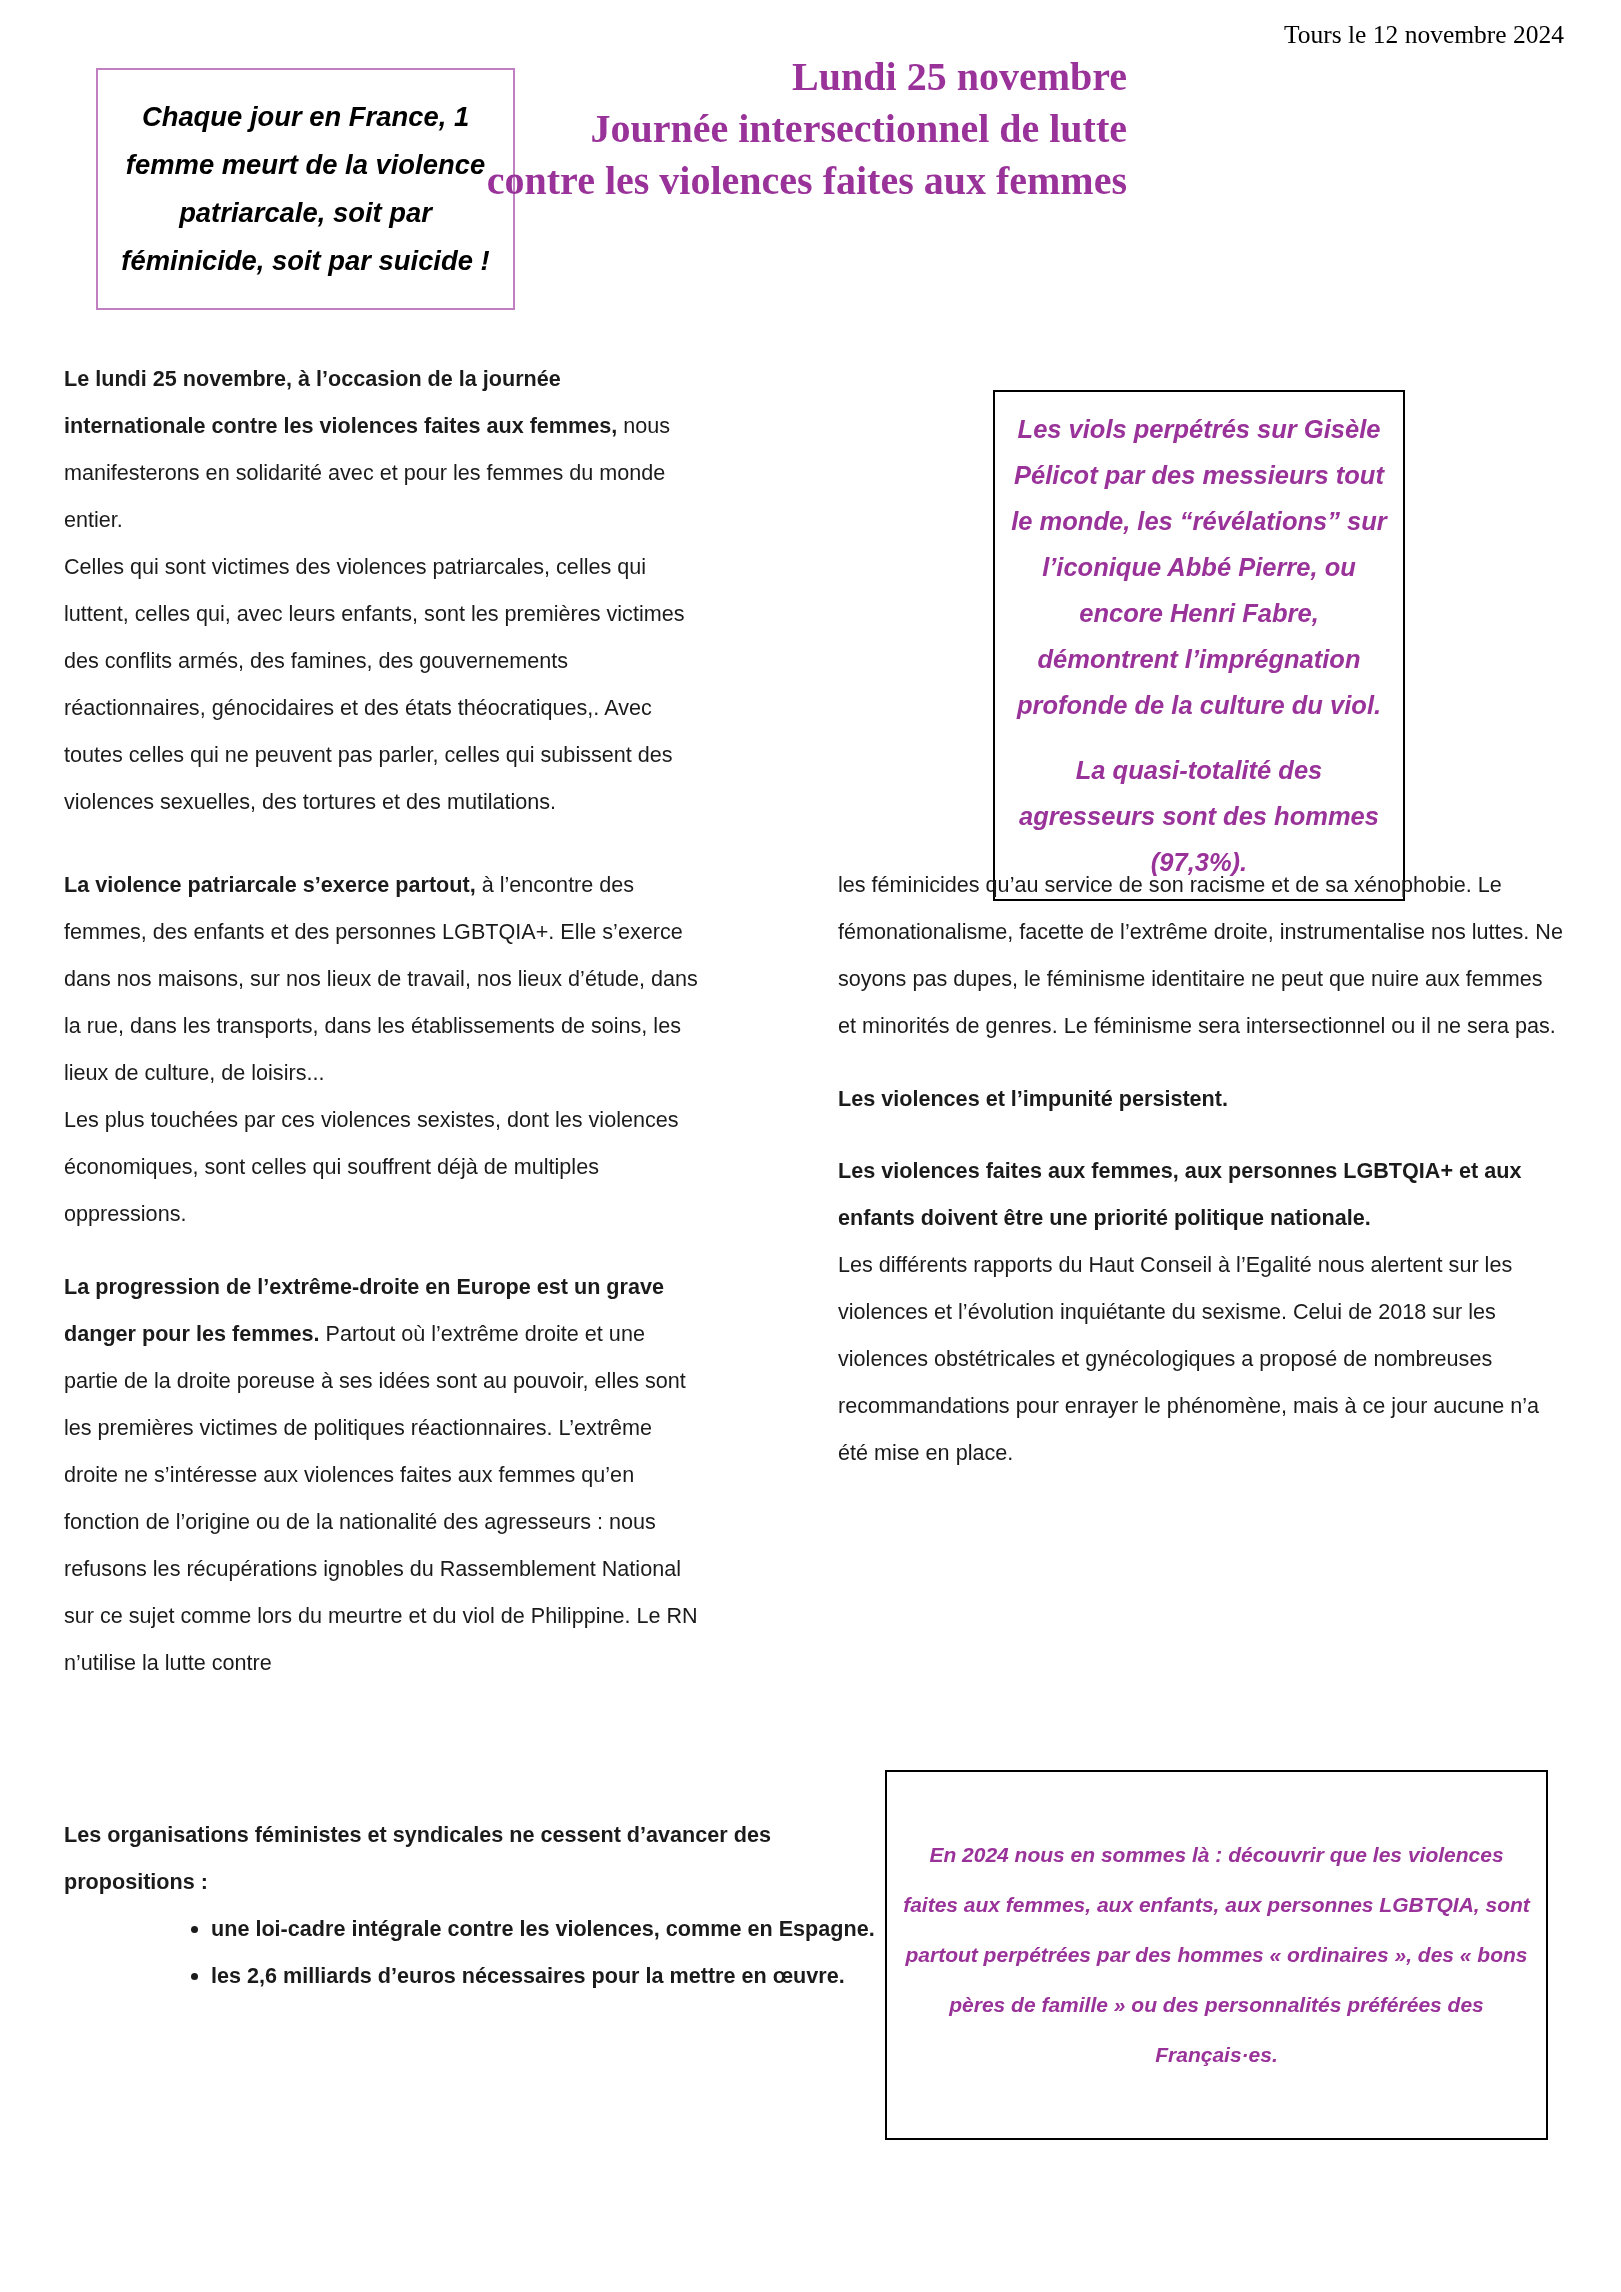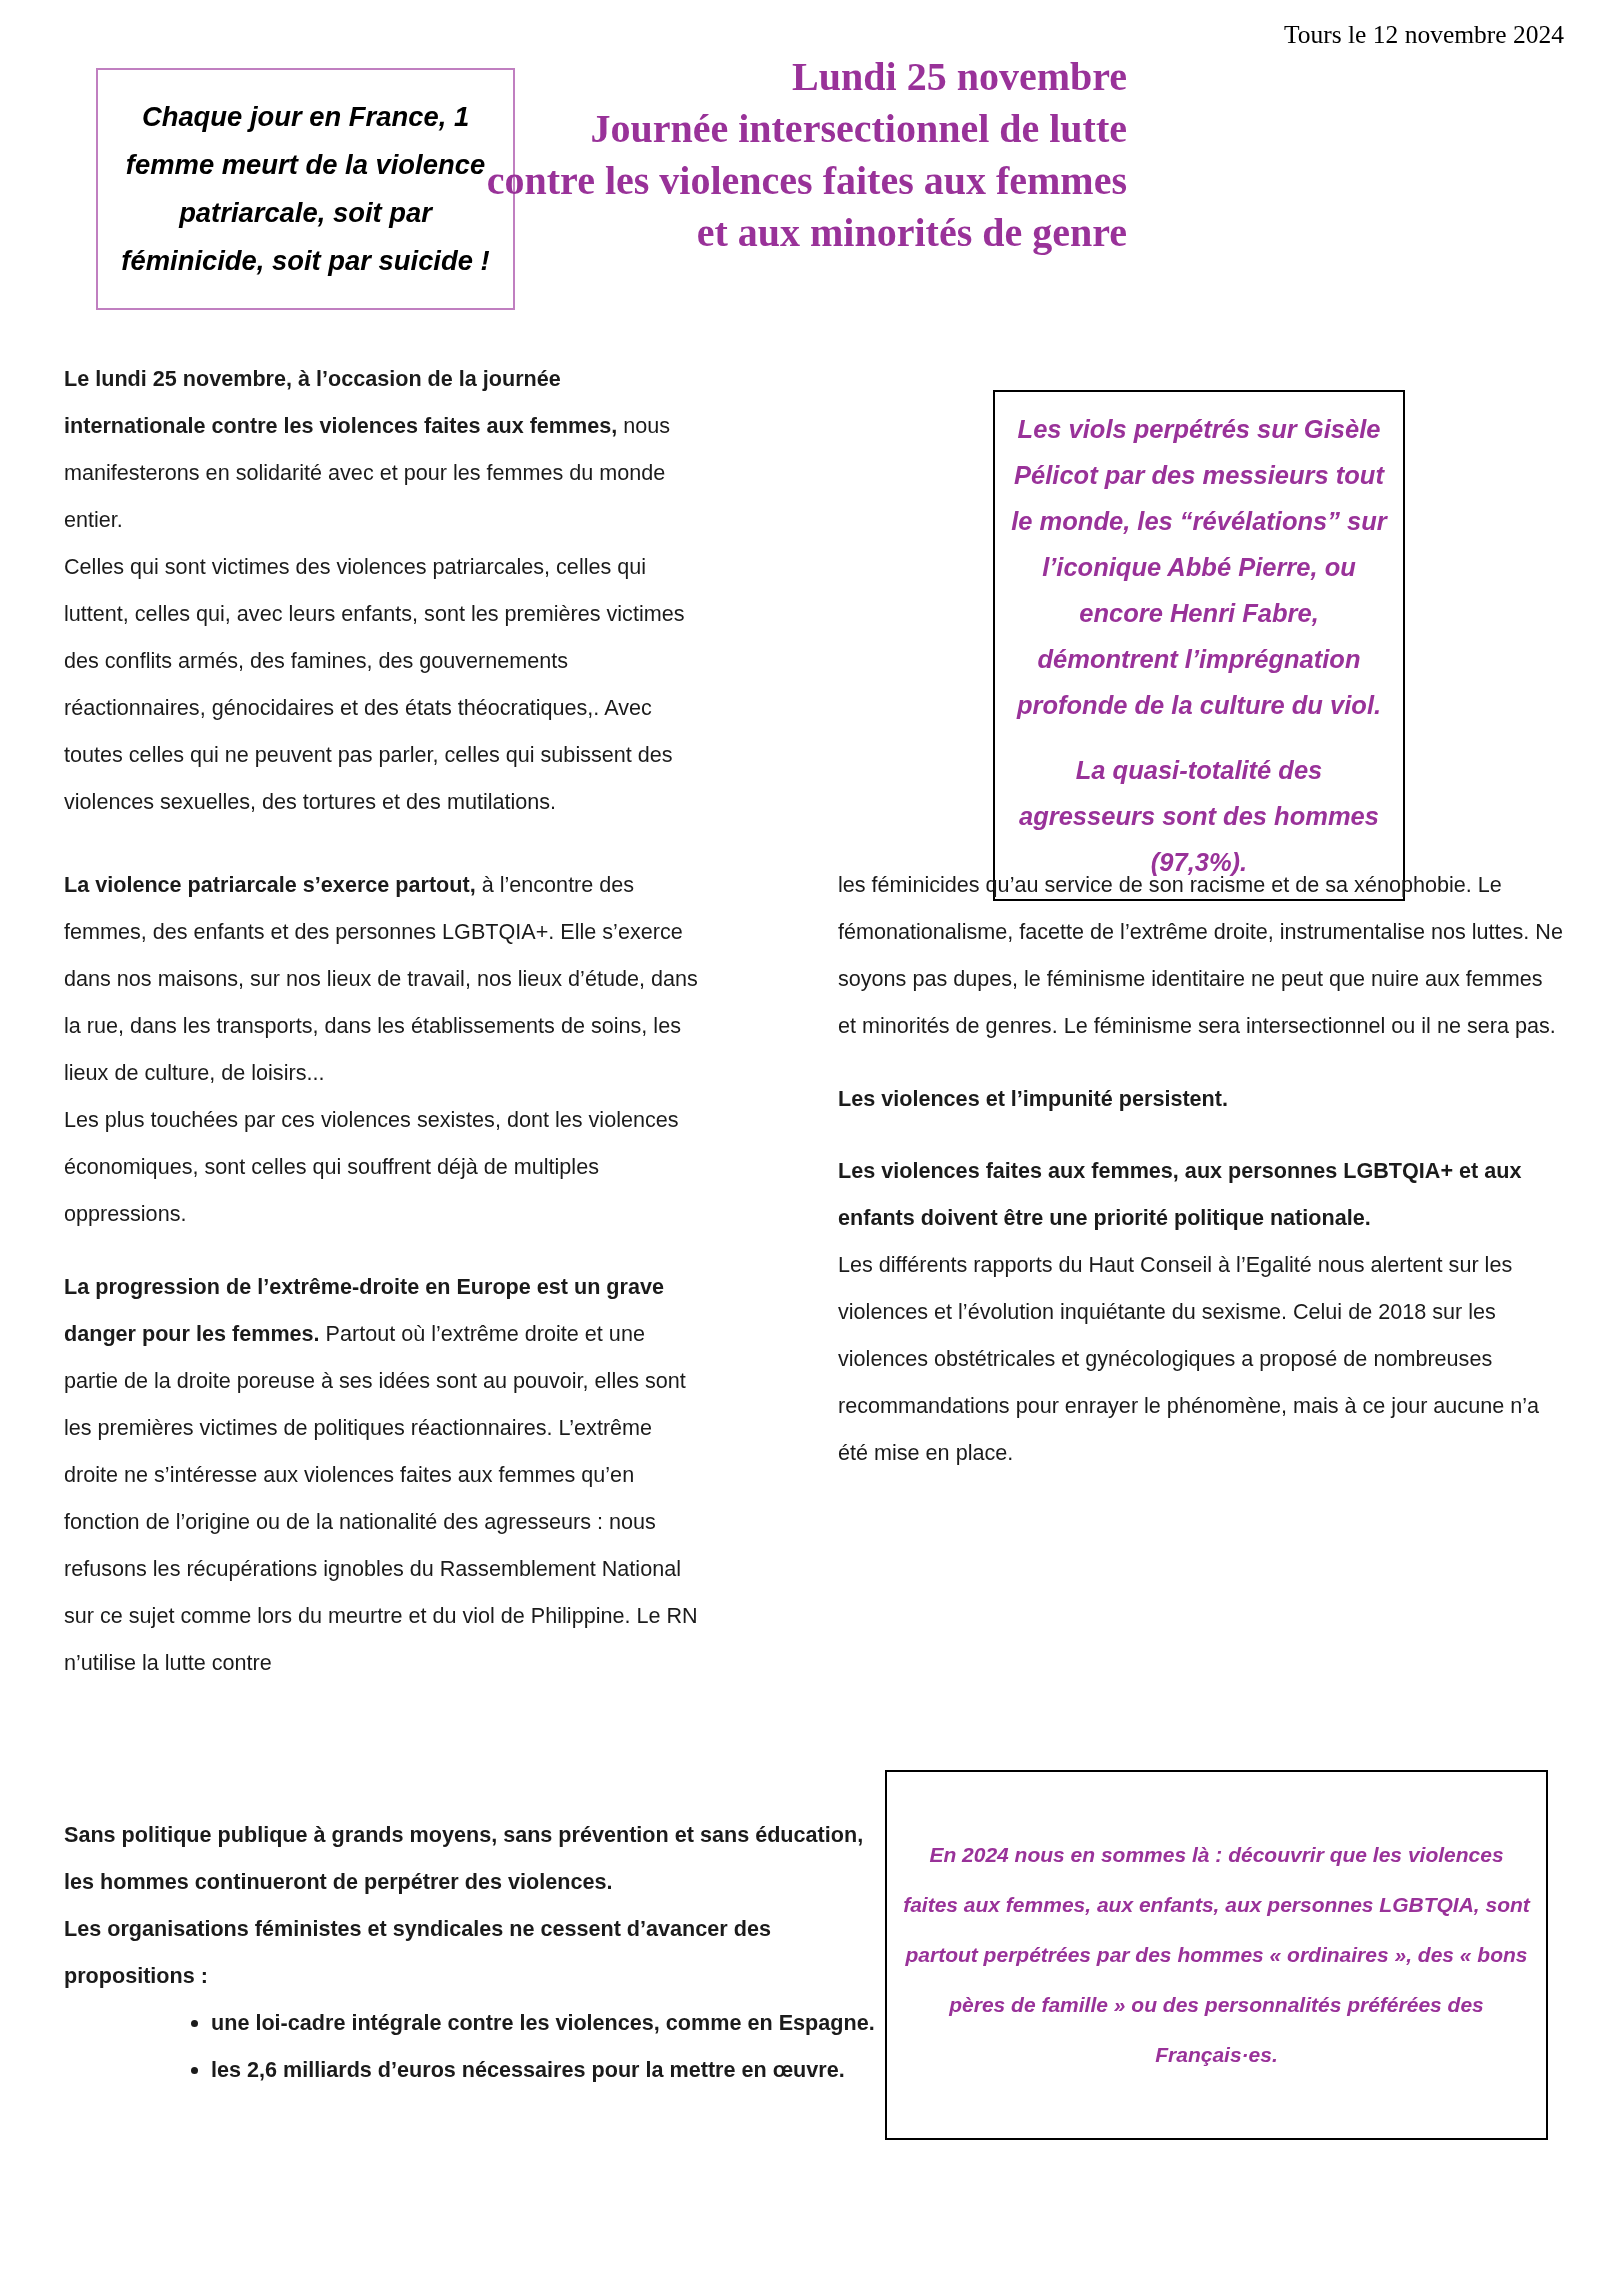--- a/index.html
+++ b/index.html
@@ -76,21 +76,20 @@
 <div class="abs date-line">Tours le 12 novembre 2024</div>
 
 <div class="abs stat-box">
   <p>Chaque jour en France, 1 femme meurt de la violence patriarcale, soit par féminicide, soit par suicide !</p>
 </div>
 
 <div class="abs page-title">
   <div>Lundi 25 novembre</div>
   <div>Journée intersectionnel de lutte</div>
   <div>contre les violences faites aux femmes</div>
-  <div>et aux minorités de genre</div>
 </div>
 
 <div class="abs bodytxt intro">
   <p><b>Le lundi 25 novembre, à l’occasion de la journée internationale contre les violences faites aux femmes,</b><span> nous manifesterons en solidarité avec et pour les femmes du monde entier.</span></p>
   <p>Celles qui sont victimes des violences patriarcales, celles qui luttent, celles qui, avec leurs enfants, sont les premières victimes des conflits armés, des famines, des gouvernements réactionnaires, génocidaires et des états théocratiques,. Avec toutes celles qui ne peuvent pas parler, celles qui subissent des violences sexuelles, des tortures et des mutilations.</p>
 </div>
 
 <div class="abs pelicot-box">
   <p>Les viols perpétrés sur Gisèle Pélicot par des messieurs tout le monde, les “révélations” sur l’iconique Abbé Pierre, ou encore Henri Fabre, démontrent l’imprégnation profonde de la culture du viol.</p>
   <p>La quasi-totalité des agresseurs sont des hommes (97,3%).</p>
@@ -101,21 +100,20 @@
   <p><b>La progression de l’extrême-droite en Europe est un grave danger pour les femmes.</b><span> Partout où l’extrême droite et une partie de la droite poreuse à ses idées sont au pouvoir, elles sont les premières victimes de politiques réactionnaires. L’extrême droite ne s’intéresse aux violences faites aux femmes qu’en fonction de l’origine ou de la nationalité des agresseurs : nous refusons les récupérations ignobles du Rassemblement National sur ce sujet comme lors du meurtre et du viol de Philippine. Le RN n’utilise la lutte contre</span></p>
 </div>
 
 <div class="abs bodytxt col-right">
   <p>les féminicides qu’au service de son racisme et de sa xénophobie. Le fémonationalisme, facette de l’extrême droite, instrumentalise nos luttes. Ne soyons pas dupes, le féminisme identitaire ne peut que nuire aux femmes et minorités de genres. Le féminisme sera intersectionnel ou il ne sera pas.</p>
   <p><b class="blockhead">Les violences et l’impunité persistent.</b></p>
   <p><b class="blockhead">Les violences faites aux femmes, aux personnes LGBTQIA+ et aux enfants doivent être une priorité politique nationale.</b><span>Les différents rapports du Haut Conseil à l’Egalité nous alertent sur les violences et l’évolution inquiétante du sexisme. Celui de 2018 sur les violences obstétricales et gynécologiques a proposé de nombreuses recommandations pour enrayer le phénomène, mais à ce jour aucune n’a été mise en place.</span></p>
 </div>
 
 <div class="abs bodytxt bottom-left">
-  <p>Sans politique publique à grands moyens, sans prévention et sans éducation, les hommes continueront de perpétrer des violences.</p>
   <p>Les organisations féministes et syndicales ne cessent d’avancer des propositions :</p>
   <ul>
     <li>une loi-cadre intégrale contre les violences, comme en Espagne.</li>
     <li>les 2,6 milliards d’euros nécessaires pour la mettre en œuvre.</li>
   </ul>
 </div>
 
 <div class="abs footer-box">
   <p>En 2024 nous en sommes là : découvrir que les violences faites aux femmes, aux enfants, aux personnes LGBTQIA, sont partout perpétrées par des hommes « ordinaires », des « bons pères de famille » ou des personnalités préférées des Français·es.</p>
 </div>

